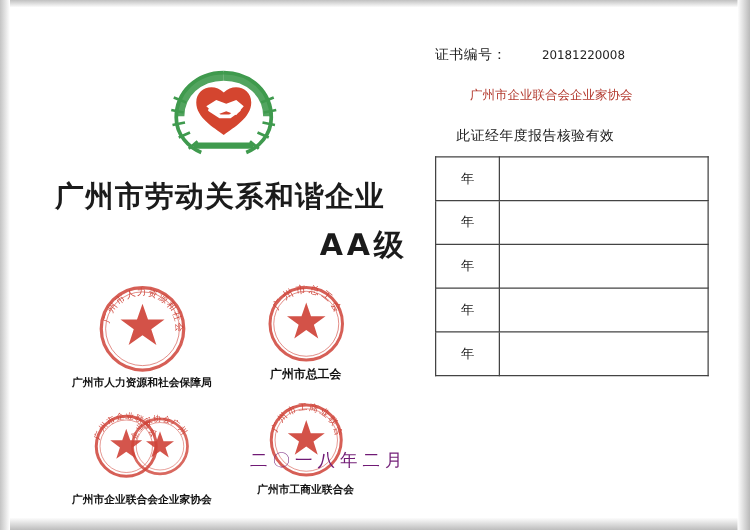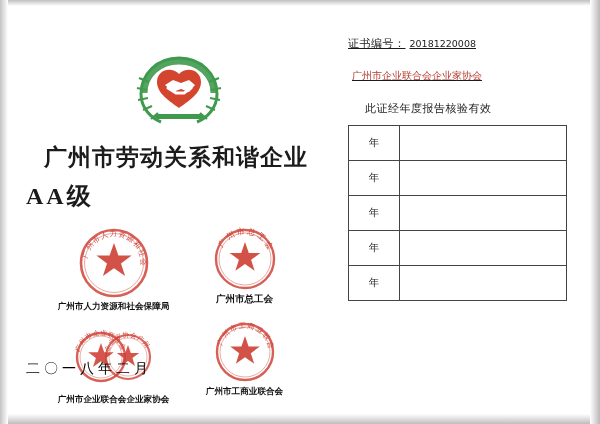--- a/index.html
+++ b/index.html
@@ -57,26 +57,25 @@
     font-size: 23px;
     font-weight: bold;
     letter-spacing: 1px;
     color: #1b1b1b;
   }
   .cert-grade {
     position: absolute;
     left: 0;
     top: 146px;
     width: 300px;
-    text-align: left;
+    text-align: right;
     font-size: 24px;
     font-weight: bold;
     letter-spacing: 3px;
     color: #1b1b1b;
-    font-family: Liberation Serif, serif;
   }
 
   
   .seals {
     position: absolute;
     left: 22px;
     top: 192px;
     width: 262px;
   }
   .seal-row {
@@ -101,49 +100,48 @@
     letter-spacing: 0px;
     white-space: nowrap;
   }
   .seal-label.small { font-size: 8.6px; }
 
   .cert-date {
     position: absolute;
     left: 0;
     top: 326px;
     width: 300px;
-    text-align: left;
+    text-align: right;
     font-size: 14px;
     letter-spacing: 4px;
-    color: #000000;
+    color: #701a75;
     font-family: Liberation Mono, monospace;
   }
 
   
   .right-panel {
     position: absolute;
     left: 348px;
     top: 36px;
     width: 228px;
   }
   .field-row {
     display: flex;
     align-items: baseline;
     margin-bottom: 18px;
     font-size: 11px;
     color: #1b1b1b;
-    text-decoration: underline;
   }
   .field-label {
     font-size: 11px;
     letter-spacing: 0.5px;
     white-space: nowrap;
   }
   .field-value {
-    margin-left: 4px;
+    margin-left: 28px;
     font-size: 9.5px;
     color: #222;
     white-space: nowrap;
   }
   .field-value.red {
     color: #b33a2f;
     font-size: 10px;
   }
   .note-line {
     margin-top: 8px;

